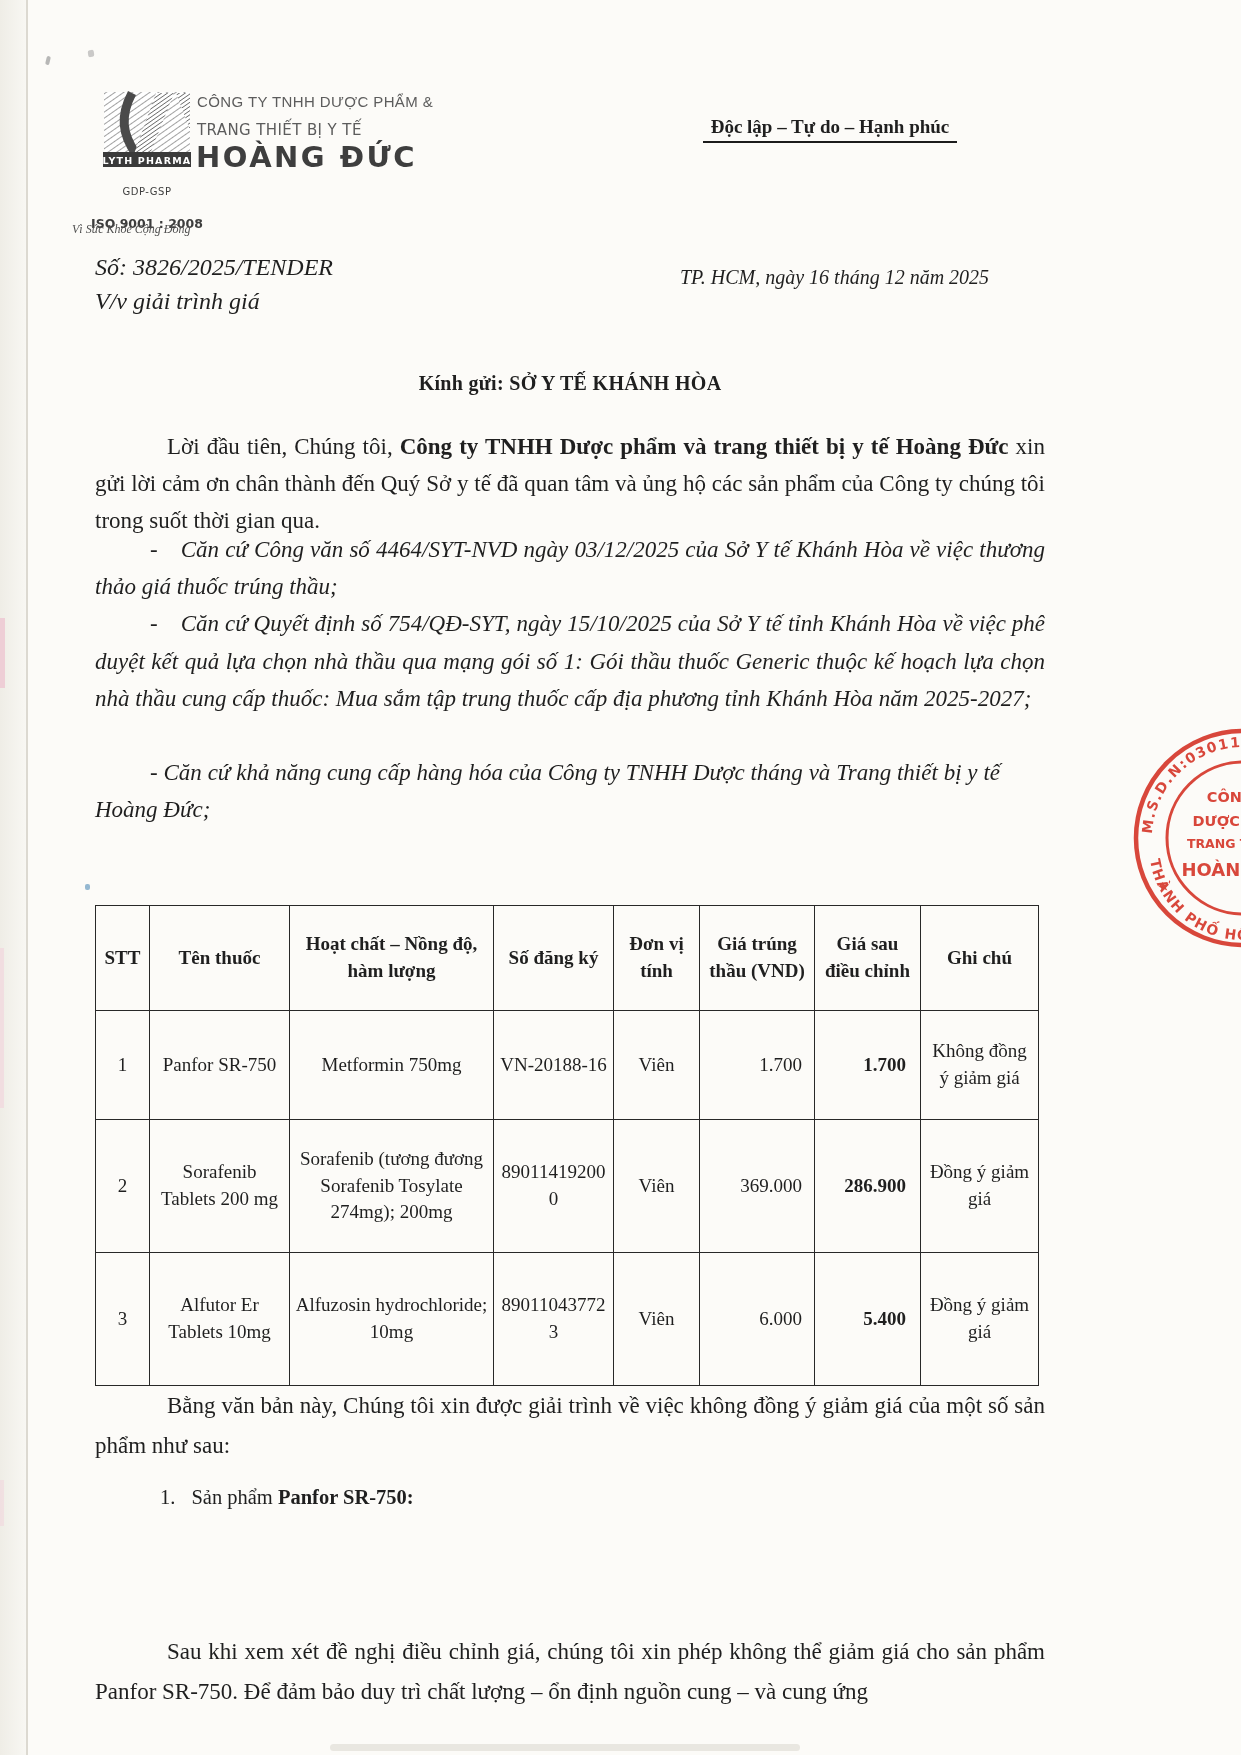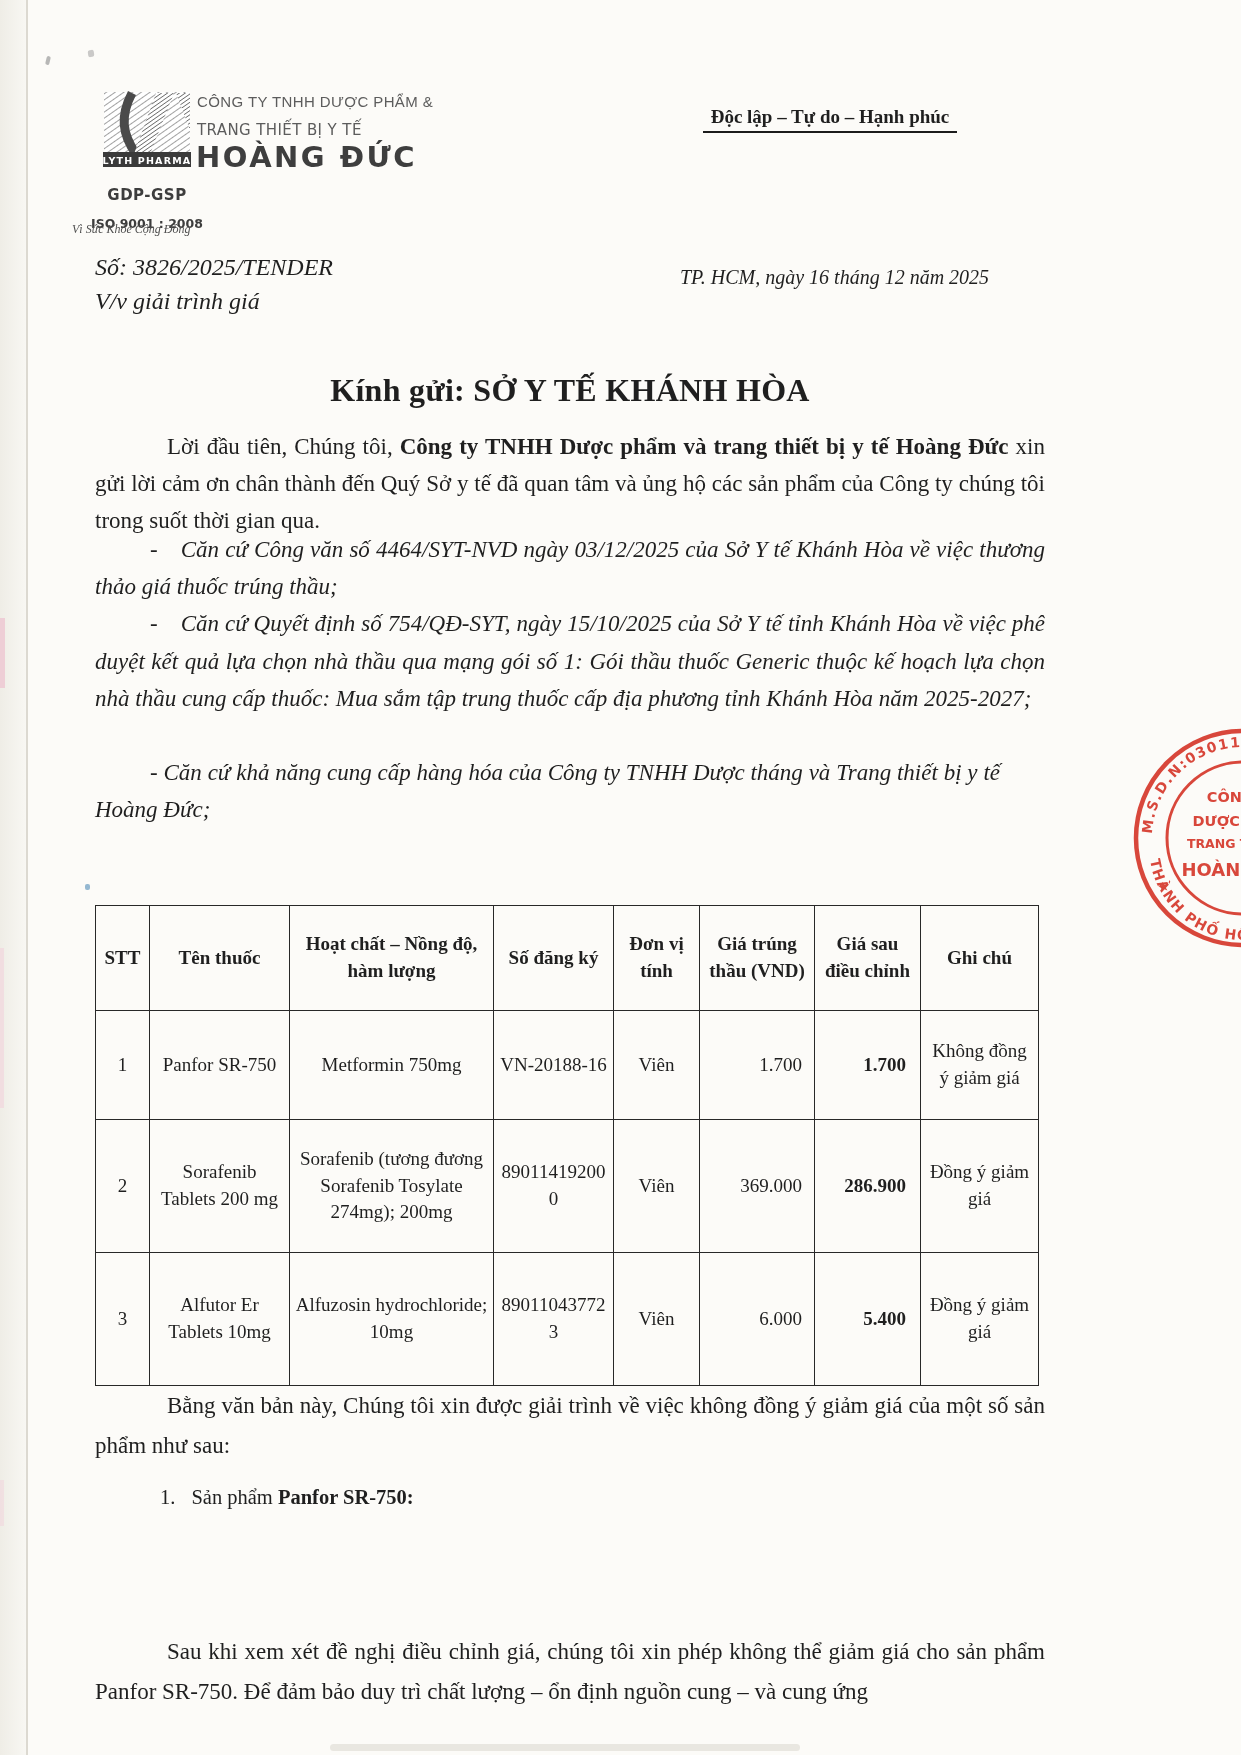--- a/index.html
+++ b/index.html
@@ -19,39 +19,39 @@
   .pink1{left:0;top:618px;width:5px;height:70px;background:#eec3d0;opacity:.75;}
   .pink2{left:0;top:948px;width:4px;height:160px;background:#f2d2dc;opacity:.6;}
   .pink3{left:0;top:1480px;width:4px;height:46px;background:#f2d2dc;opacity:.5;}
   .blue-speck{left:85px;top:884px;width:5px;height:6px;background:#7aa7c7;border-radius:2px;opacity:.8;}
   .tick1{left:46px;top:56px;width:4px;height:9px;background:#9a9a9a;border-radius:2px;transform:rotate(14deg);opacity:.7;}
   .tick2{left:88px;top:50px;width:6px;height:7px;background:#a8a8a8;border-radius:2px;transform:rotate(-8deg);opacity:.6;}
   .bottom-smudge{left:330px;top:1744px;width:470px;height:7px;background:#dedbd4;border-radius:4px;opacity:.65;}
   
   .logo{position:absolute;left:100px;top:90px;}
   .logo-cert1{position:absolute;left:96px;top:186px;width:102px;text-align:center;
-    font-family:"DejaVu Sans",sans-serif;font-weight:bold;font-size:15px;color:#3d3d3d;letter-spacing:.5px;}
+    font-family:"DejaVu Sans",sans-serif;font-weight:normal;font-size:10px;color:#3d3d3d;letter-spacing:.5px;}
   .logo-cert2{position:absolute;left:84px;top:201px;width:126px;text-align:center;
     font-family:"DejaVu Sans",sans-serif;font-weight:bold;font-size:12.5px;color:#3d3d3d;margin-top:15px;}
   .logo-motto{position:absolute;left:72px;top:222px;font-style:italic;font-size:12px;color:#4f4f4f;}
   .co-line1{position:absolute;left:197px;top:93px;font-family:Liberation Sans, sans-serif;
     font-size:15px;color:#5c5c5c;letter-spacing:.4px;}
   .co-line2{position:absolute;left:197px;top:121px;font-family:"DejaVu Sans",sans-serif;
     font-size:15px;color:#5c5c5c;letter-spacing:.4px;}
   .co-name{position:absolute;left:196px;top:140px;font-family:"DejaVu Sans",sans-serif;
     font-size:29px;font-weight:bold;color:#3e3e3e;letter-spacing:2.5px;}
   .national{position:absolute;left:520px;top:104px;width:620px;text-align:center;}
   .national-1{font-weight:bold;font-size:20px;letter-spacing:.2px;}
-  .national-2{display:inline-block;margin-top:2px;font-weight:bold;font-size:19px;
+  .national-2{display:inline-block;margin-top:12px;font-weight:bold;font-size:19px;
     padding:0 8px 3px 8px;border-bottom:2px solid #1c1c1c;}
   .doc-no{position:absolute;left:95px;top:250px;font-style:italic;font-size:24px;line-height:34px;}
   .place-date{position:absolute;left:680px;top:266px;font-style:italic;font-size:20px;}
   
   .title{position:absolute;left:95px;top:372px;width:950px;text-align:center;
-    font-weight:bold;font-size:32px;letter-spacing:.3px;}
+    font-weight:bold;font-size:20px;letter-spacing:.3px;}
   
   .para{position:absolute;left:95px;width:950px;font-size:23px;line-height:37px;text-align:justify;}
   .p1{top:428px;text-indent:72px;}
   .p2{top:531px;font-style:italic;text-indent:55px;}
   .p3{top:605px;font-style:italic;text-indent:55px;line-height:37.5px;}
   .p4{top:754px;font-style:italic;text-indent:55px;width:905px;}
   .closing{top:1386px;text-indent:72px;line-height:40px;}
   .item-line{position:absolute;left:160px;top:1486px;font-size:20.5px;}
   .item-num{display:inline-block;margin-right:16px;}
   .final{top:1632px;text-indent:72px;line-height:40px;}

